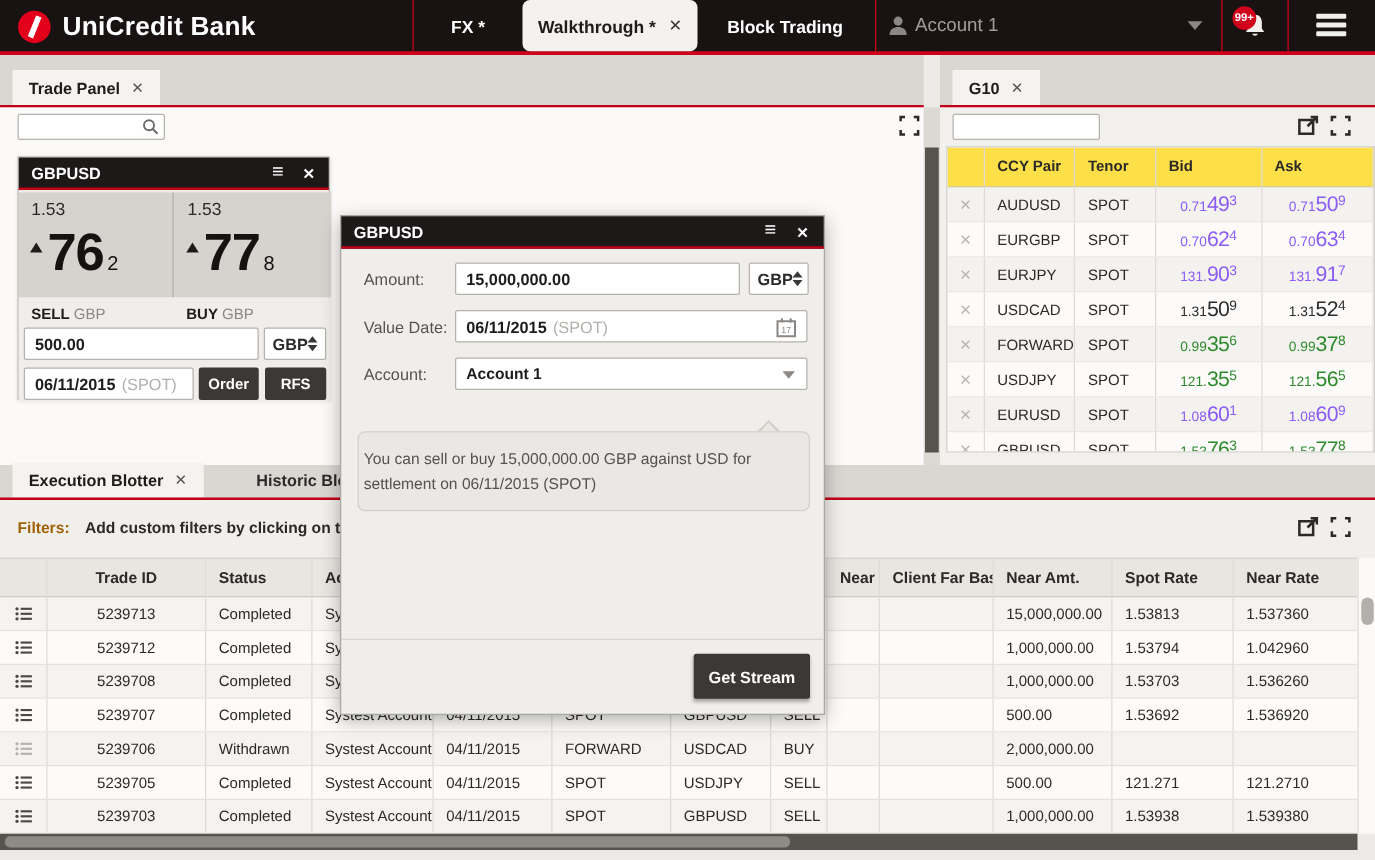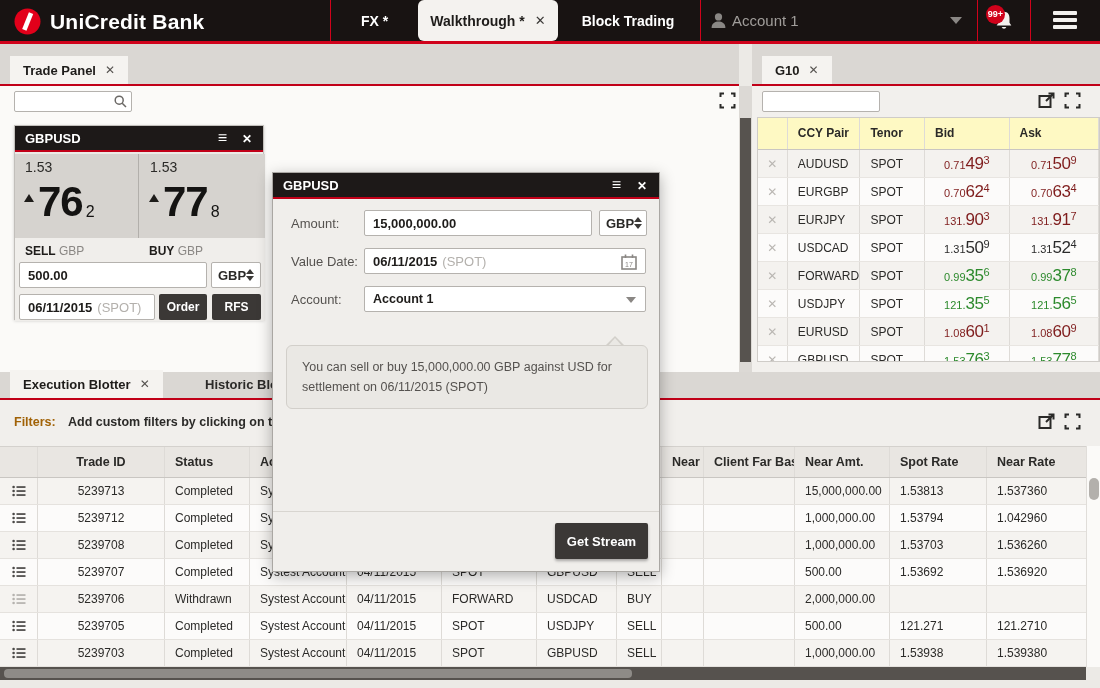--- a/index.html
+++ b/index.html
@@ -90,47 +90,47 @@
     font-size:12px; font-weight:bold; cursor:pointer; font-family:"Liberation Sans",sans-serif; }
 
   
   .modal { position:absolute; left:272px; top:172px; width:388px; height:400px; background:#f0eeeb;
     border:1px solid #aaa7a3; box-shadow:0 4px 14px rgba(0,0,0,.3); z-index:50; }
   .m-row-label { position:absolute; left:18px; font-size:13px; color:#55524f; }
   .m-input { position:absolute; left:91px; width:228px; height:26px; }
   .m-widefield { position:absolute; left:91px; width:282px; height:26px; }
   .m-caret { position:absolute; right:9px; top:10px; }
   .tooltip { position:absolute; left:13px; top:172px; width:362px; height:64px; background:#eae8e4;
-    border:1px solid #d2cfca; border-radius:6px; padding:11px 15px; font-size:12.5px;
+    border:1px solid #d2cfca; border-radius:6px; padding:11px 4px; font-size:12.5px;
     color:#55524f; line-height:20px; }
   .tip-caret, .tip-caret-in { position:absolute; width:0; height:0;
     border-left:9px solid transparent; border-right:9px solid transparent; }
   .tip-caret    { border-bottom:9px solid #d2cfca; left:333px; top:163px; }
   .tip-caret-in { border-bottom:9px solid #eae8e4; left:334px; top:165px;
     border-left-width:8px; border-right-width:8px; }
   .m-divider { position:absolute; left:0; top:338px; width:100%; height:1px; background:#d8d5d0; }
   .cal-icon { position:absolute; right:7px; top:4px; }
 
   
   .g10-table { position:absolute; left:5px; top:31px; width:343px; height:245px; overflow:hidden;
     background:#fcfbfa; border:1px solid #cfccc8; }
   .g-header, .g10-row { display:flex; }
-  .g-header { height:32px; line-height:31px; background:#fef9c3; font-weight:bold; font-size:12px;
+  .g-header { height:32px; line-height:31px; background:#fde047; font-weight:bold; font-size:12px;
     border-bottom:1px solid #c9c6c2; }
   .g10-row { height:28px; line-height:28px; font-size:12px; background:#fcfbfa; border-bottom:1px solid #e8e5e1; }
   .g10-row.alt { background:#f4f2ef; }
   .gc { padding:0 10px; border-right:1px solid #dedbd7; overflow:hidden; white-space:nowrap; height:100%; }
   .gw0{width:30px; padding:0; text-align:center;} .gw1{width:73px;} .gw2{width:65px;}
   .gw3{width:85px;} .gw4{width:90px;}
   .g-close { color:#b9b6b2; font-size:12px; cursor:pointer; }
   .pricecell { text-align:center; padding:0 4px; cursor:pointer; }
   .ppre { font-size:11px; }
   .pbig { font-size:17px; letter-spacing:-.5px; }
   .psup { font-size:11px; position:relative; top:-5px; }
-  .price-red { color:#7f1d1d; } .price-green { color:#2d8a2d; } .price-flat { color:#2b2b2b; }
+  .price-red { color:#8b5cf6; } .price-green { color:#2d8a2d; } .price-flat { color:#2b2b2b; }
 
   
   .blotter { position:absolute; left:0; top:372px; width:1100px; height:316px; background:#eceae6; }
   .b-strip { position:absolute; left:0; top:0; width:1100px; height:28px; background:#dad7d3; }
   .b-strip::after { content:""; position:absolute; left:0; bottom:0; width:100%; height:2px; background:#c10018; }
   .filters-row { position:absolute; left:0; top:28px; width:1100px; height:46px; background:#f1efec; }
   .f-label { position:absolute; left:14px; top:15px; font-size:12.5px; font-weight:bold; color:#a16207; }
   .f-hint  { position:absolute; left:68px; top:15px; font-size:12.5px; font-weight:bold; color:#2b2a28; }
   .b-table { position:absolute; left:0; top:74px; width:1086px; height:221px; overflow:hidden; }
   .b-header, .b-row { display:flex; }

